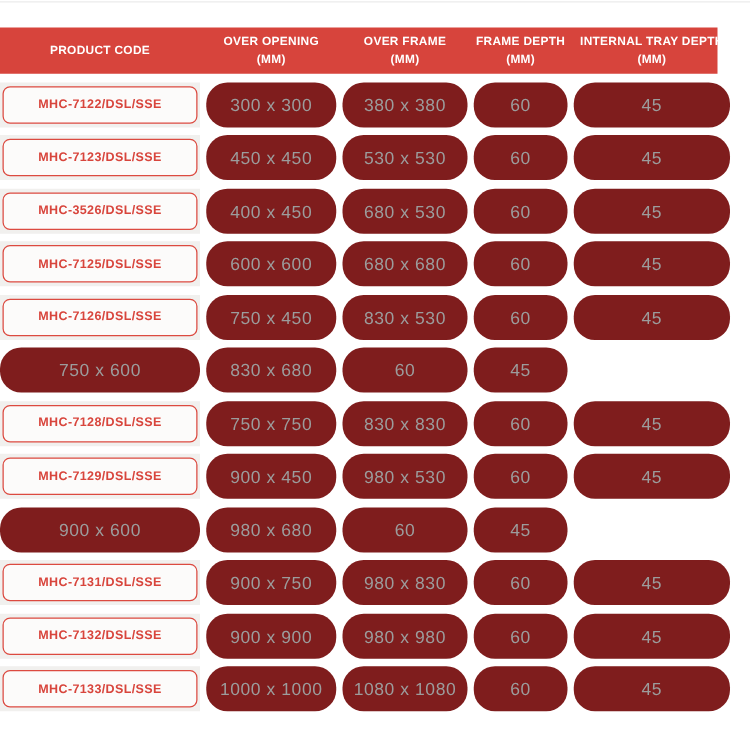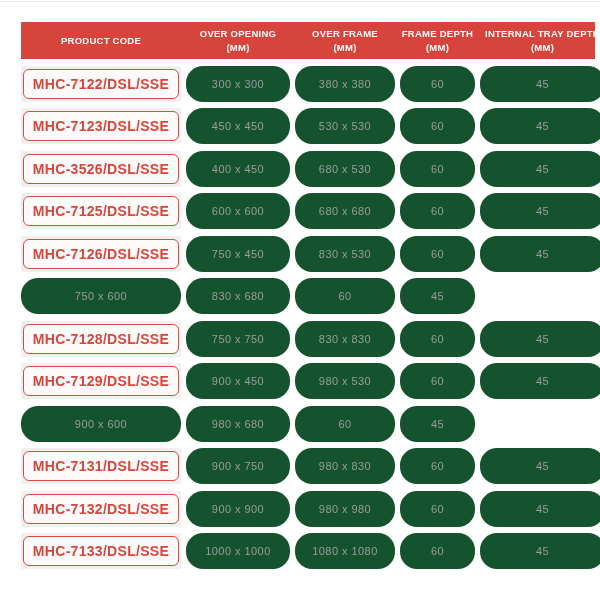--- a/index.html
+++ b/index.html
@@ -6,21 +6,21 @@
   html, body { background: #ffffff; }
   body {
     width: 600px; height: 600px; overflow: hidden; position: relative;
     font-family: "Liberation Sans", "DejaVu Sans", sans-serif;
   }
   .top-line {
     position: absolute; top: 1px; left: 0; width: 100%; height: 1px;
     background: #ececec;
   }
   .spec-table {
-    position: absolute; left: 21px; top: 22px; width: 574px;
+    position: absolute; left: 0; top: 22px; width: 574px;
   }
   .thead {
     display: grid;
     grid-template-columns: 160px 104px 100px 75px 125px;
     column-gap: 5px;
     background: #d7443c;
     height: 37px;
   }
   .th {
     display: flex; flex-direction: column; align-items: center; justify-content: center;
@@ -30,35 +30,35 @@
   .tbody {
     display: flex; flex-direction: column; gap: 6.5px; margin-top: 6.5px;
   }
   .tr {
     display: grid;
     grid-template-columns: 160px 104px 100px 75px 125px;
     column-gap: 5px;
     height: 36px;
   }
   .td {
-    background: #14532d;
+    background: #7f1d1d;
     display: flex; align-items: center; justify-content: center;
-    color: #9c9c9c; font-size: 11px; letter-spacing: 0.45px; border-radius: 17px;
+    color: #9c9c9c; font-size: 14px; letter-spacing: 0.45px; border-radius: 17px;
   }
   .code-cell {
     background: #f1f0ee;
     display: flex; align-items: stretch; justify-content: stretch;
     padding: 3px 2px;
   }
   .code-btn {
     flex: 1;
     background: #fcfbfa;
     border: 1.5px solid #dc4a40;
     border-radius: 6px;
-    color: #d8453c; font-weight: bold; font-size: 14px; letter-spacing: 0.3px;
+    color: #d8453c; font-weight: bold; font-size: 10px; letter-spacing: 0.3px;
     font-family: "Liberation Sans", "DejaVu Sans", sans-serif;
     display: flex; align-items: center; justify-content: center;
     cursor: pointer;
   }
 </style>
 </head>
 <body>
 
 <div class="top-line"></div>
 

